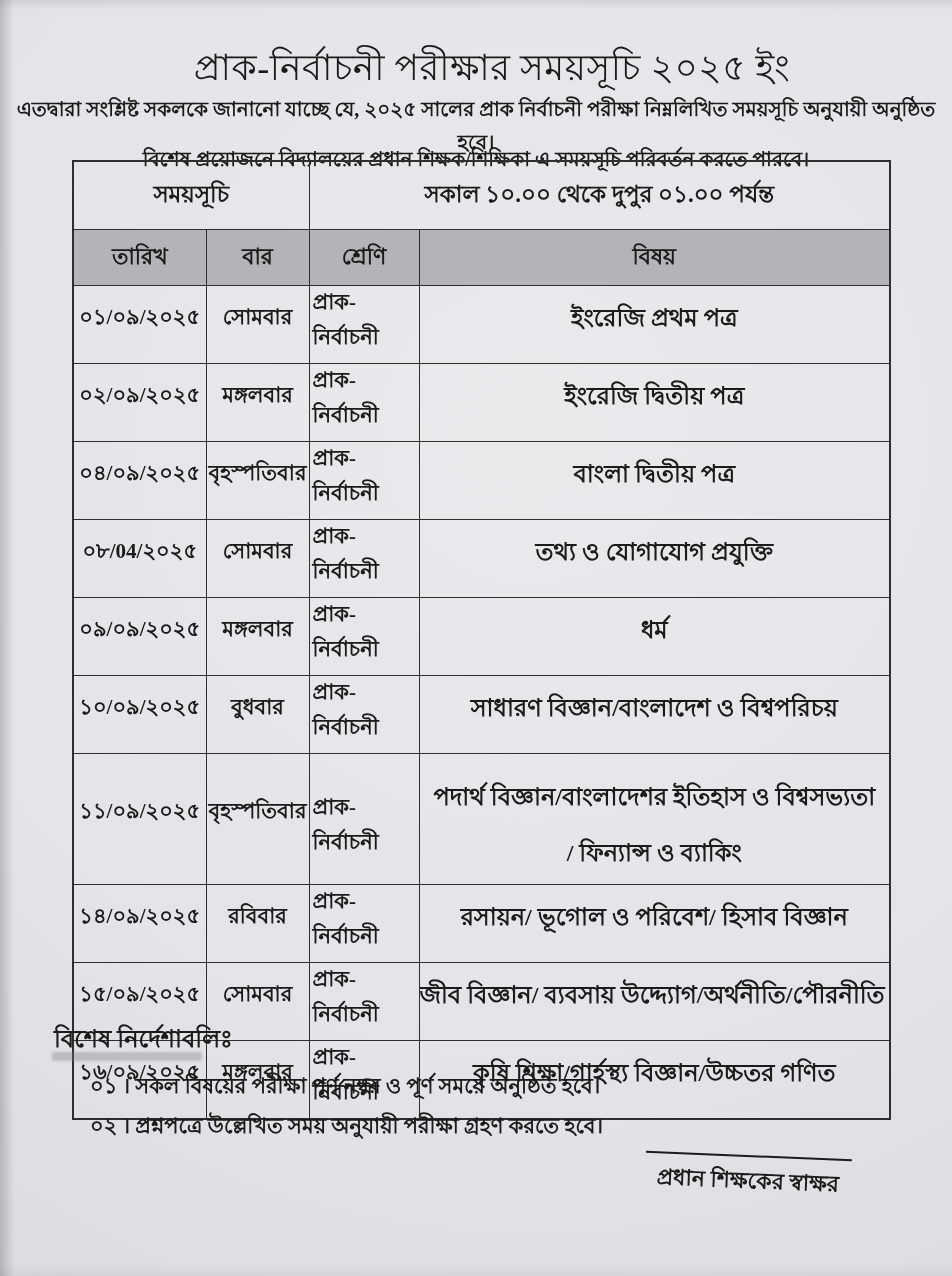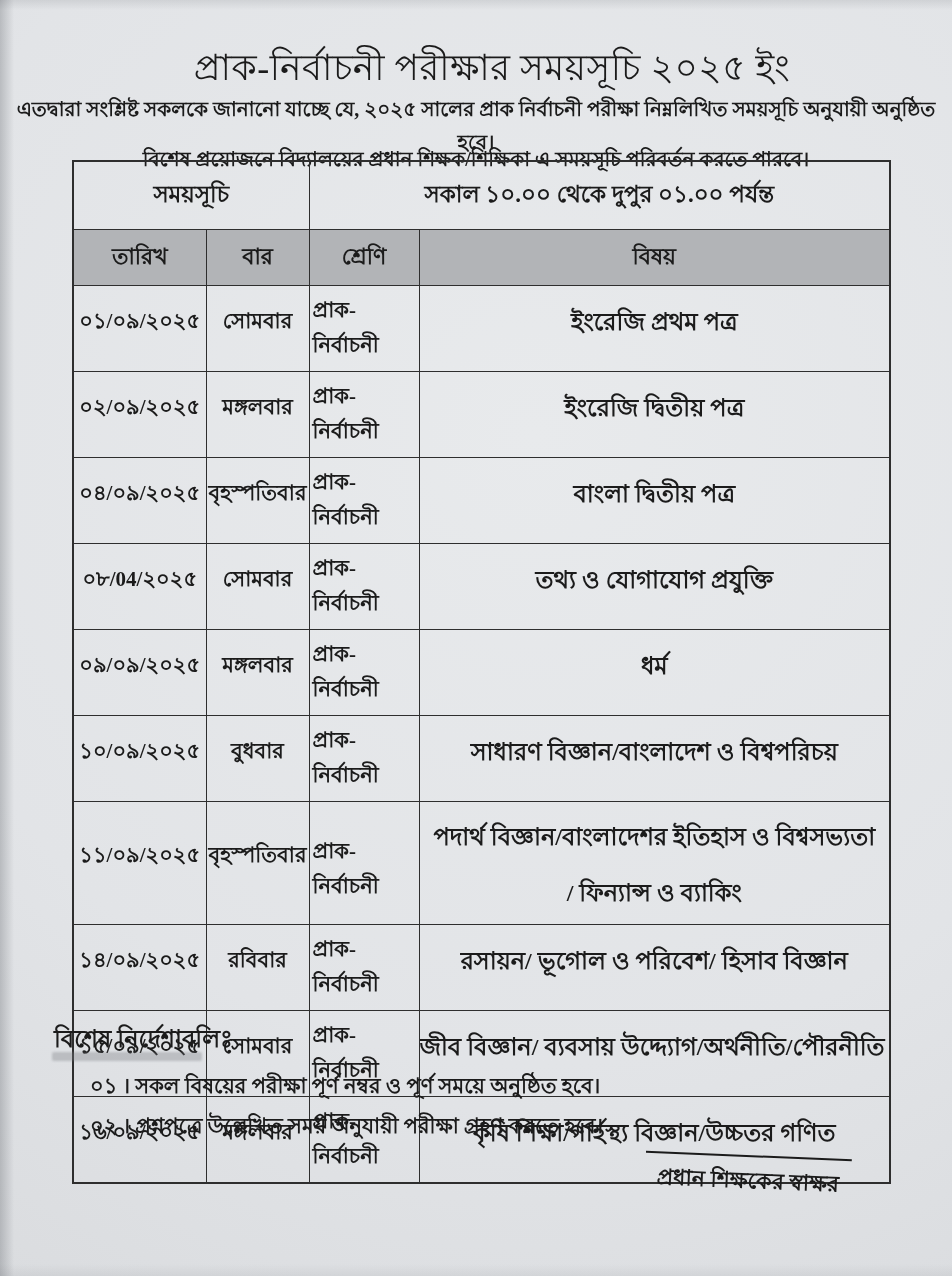--- a/index.html
+++ b/index.html
@@ -37,24 +37,24 @@
   table.sched th,table.sched td{
     border:1.5px solid var(--border);
     font-weight:700;color:var(--ink);
   }
   col.c-date{width:133px;} col.c-day{width:103px;} col.c-class{width:110px;} col.c-subj{width:471px;}
   tr.group-row th{height:68px;font-size:23px;text-align:center;vertical-align:middle;background:transparent;}
   tr.cols-row th{height:56px;font-size:22px;text-align:center;vertical-align:middle;background:var(--header-band);}
   tbody tr{height:56px;}
   tbody tr.tall{height:96px;}
   td.date,td.day{font-size:21px;text-align:center;vertical-align:middle;padding-bottom:12px;}
-  td.class{font-size:21px;text-align:left;vertical-align:bottom;padding:8px 2px 7px 3px;}
+  td.class{font-size:21px;text-align:left;vertical-align:bottom;padding:0 2px 7px 3px;}
   tr.tall td.class{vertical-align:middle;padding-top:22px;}
   td.subject{font-size:24px;text-align:center;vertical-align:middle;padding-bottom:10px;}
-  tr.tall td.subject{vertical-align:top;padding-top:16px;}
+  tr.tall td.subject{vertical-align:top;padding-top:24px;}
   td.subject .s1,td.subject .s2{white-space:nowrap;overflow:hidden;text-align:center;}
   td.subject .s2{margin-top:16px;}
 
   .notes-heading{
     position:absolute;left:54px;top:1020px;font-size:24px;font-weight:700;
   }
   .notes-smudge{
     position:absolute;left:52px;top:1052px;width:150px;height:9px;
     background:rgba(120,124,130,.35);filter:blur(1px);border-radius:2px;
   }

